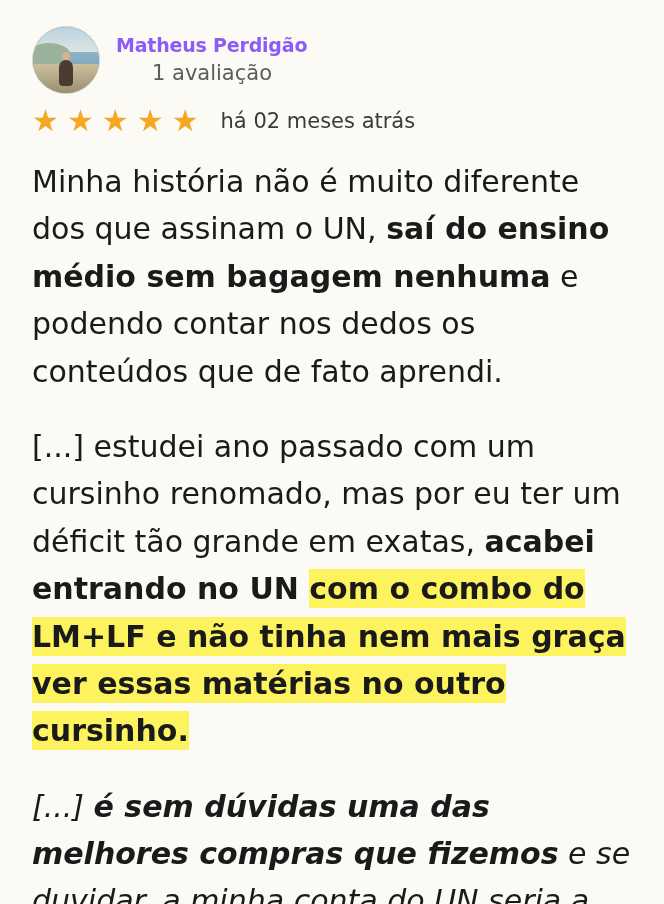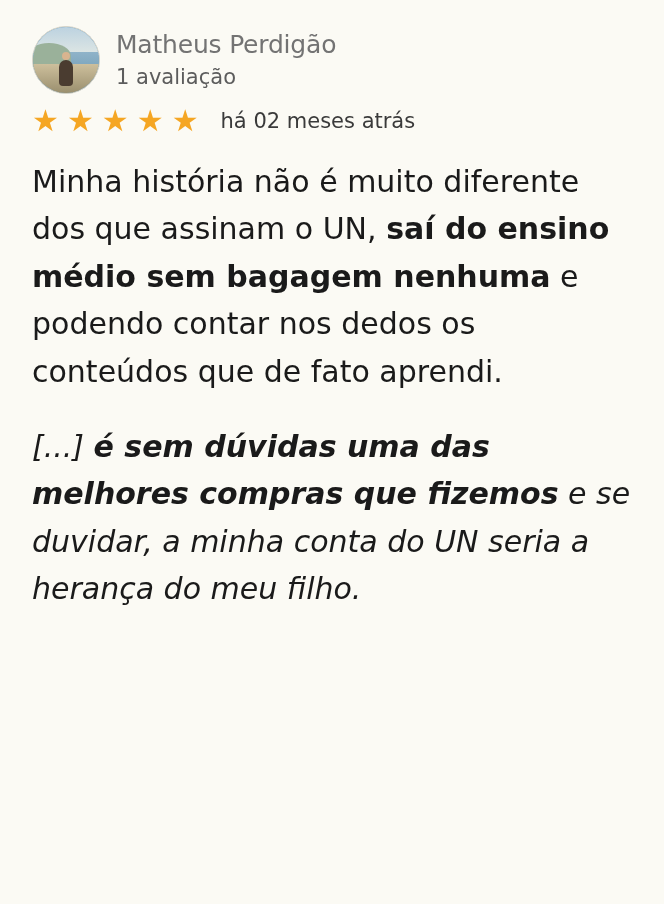--- a/index.html
+++ b/index.html
@@ -82,31 +82,32 @@
     height: 8px;
     border-radius: 50%;
     background: #d8b48f;
   }
   .identity {
     display: flex;
     flex-direction: column;
     justify-content: center;
   }
   .author-name {
-    font-size: 25px;
-    font-weight: normal;
+    font-size: 19px;
+    font-weight: bold;
     letter-spacing: -0.2px;
     line-height: 1.15;
-    color: #737373;
+    color: #8b5cf6;
   }
   .review-count {
     font-size: 21px;
     color: #5c5c5c;
     margin-top: 5px;
     line-height: 1.15;
+    margin-left: 36px;
   }
   .rating-row {
     display: flex;
     align-items: center;
     gap: 14px;
     margin: 12px 0 22px 0;
   }
   .stars {
     display: flex;
     gap: 8px;
@@ -169,16 +170,17 @@
         <span class="star">★</span>
         <span class="star">★</span>
         <span class="star">★</span>
         <span class="star">★</span>
       </div>
     <div class="time-ago">há 02 meses atrás</div>
   </div>
 
   <div class="body" id="review-body">
       <p><span>Minha história não é muito diferente dos que assinam o UN, </span><b>saí do ensino médio sem bagagem nenhuma</b><span> e podendo contar nos dedos os conteúdos que de fato aprendi.</span></p>
+      <p><span>[...] estudei ano passado com um cursinho renomado, mas por eu ter um déficit tão grande em exatas, </span><b>acabei entrando no UN </b><mark class="hl" style="background: rgb(253, 243, 94);">com o combo do LM+LF e não tinha nem mais graça ver essas matérias no outro cursinho.</mark></p>
       <p><span>[...] </span><b>é sem dúvidas uma das melhores compras que fizemos</b><span> e se duvidar, a minha conta do UN seria a herança do meu filho.</span></p>
     </div>
 
 </div>
 
 </body></html>

